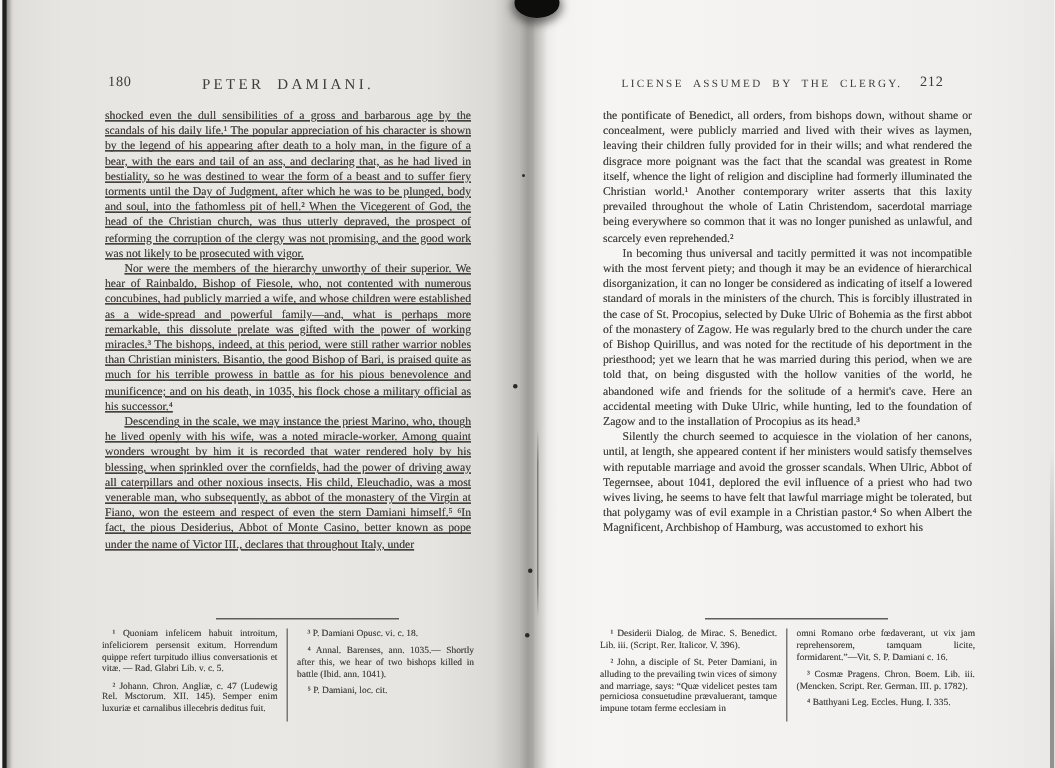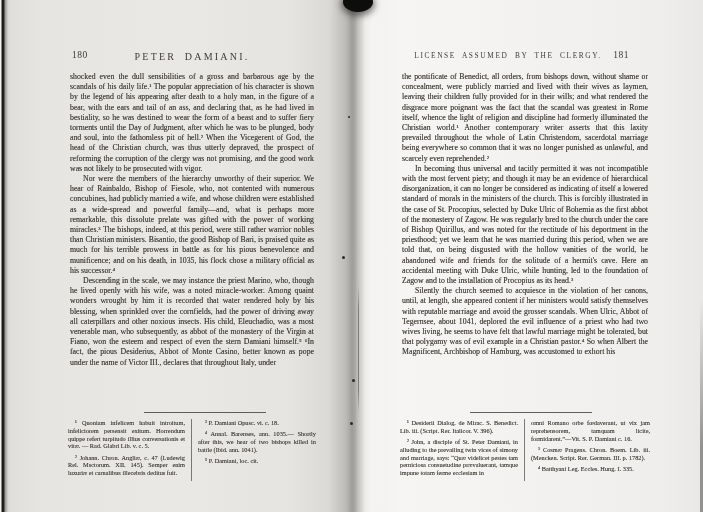--- a/index.html
+++ b/index.html
@@ -71,21 +71,21 @@
   }
   .page-header.right .running-head { font-size: 7.4px; letter-spacing: 1.6px; word-spacing: 3px; }
 
   .body-text {
     position: absolute; overflow: hidden;
     color: #45413d;
     font-size: 7.8px; line-height: 10.2px;
     text-align: justify; hyphens: auto;
     text-shadow: 0 0 0.4px rgba(70,64,58,0.7);
   }
-  .body-text.left  { top: 72px; left: 70px;  width: 244px; height: 339px; }
+  .body-text.left  { top: 72px; left: 70px;  width: 244px; height: 339px; text-decoration: underline; }
   .body-text.right { top: 72px; left: 402px; width: 246px; height: 339px; }
   .para { margin: 0; }
   .para.indent { text-indent: 13px; }
 
   .fn-rule {
     position: absolute; top: 412px; height: 1px;
     background: #615d59;
   }
   .fn-rule.left  { left: 144px; width: 122px; }
   .fn-rule.right { left: 470px; width: 122px; }
@@ -142,21 +142,21 @@
       <p class="fn">³ P. Damiani Opusc. vi. c. 18.</p>
       <p class="fn">⁴ Annal. Barenses, ann. 1035.— Shortly after this, we hear of two bishops killed in battle (Ibid. ann. 1041).</p>
       <p class="fn">⁵ P. Damiani, loc. cit.</p>
     </div>
   </div>
 </section>
 
 <section class="page">
   <header class="page-header right">
     <span class="running-head">LICENSE ASSUMED BY THE CLERGY.</span>
-    <span class="page-num">181</span>
+    <span class="page-num">212</span>
   </header>
 
   <div class="body-text right">
     <p class="para">the pontificate of Benedict, all orders, from bishops down, without shame or concealment, were publicly married and lived with their wives as laymen, leaving their children fully provided for in their wills; and what rendered the disgrace more poignant was the fact that the scandal was greatest in Rome itself, whence the light of religion and discipline had formerly illuminated the Christian world.¹ Another contemporary writer asserts that this laxity prevailed throughout the whole of Latin Christendom, sacerdotal marriage being everywhere so common that it was no longer punished as unlawful, and scarcely even reprehended.²</p>
     <p class="para indent">In becoming thus universal and tacitly permitted it was not incompatible with the most fervent piety; and though it may be an evidence of hierarchical disorganization, it can no longer be considered as indicating of itself a lowered standard of morals in the ministers of the church.  This is forcibly illustrated in the case of St. Procopius, selected by Duke Ulric of Bohemia as the first abbot of the monastery of Zagow.  He was regularly bred to the church under the care of Bishop Quirillus, and was noted for the rectitude of his deportment in the priesthood; yet we learn that he was married during this period, when we are told that, on being disgusted with the hollow vanities of the world, he abandoned wife and friends for the solitude of a hermit's cave.  Here an accidental meeting with Duke Ulric, while hunting, led to the foundation of Zagow and to the installation of Procopius as its head.³</p>
     <p class="para indent">Silently the church seemed to acquiesce in the violation of her canons, until, at length, she appeared content if her ministers would satisfy themselves with reputable marriage and avoid the grosser scandals.  When Ulric, Abbot of Tegernsee, about 1041, deplored the evil influence of a priest who had two wives living, he seems to have felt that lawful marriage might be tolerated, but that polygamy was of evil example in a Christian pastor.⁴   So when Albert the Magnificent, Archbishop of Hamburg, was accustomed to exhort his</p>
   </div>
 
   <div class="fn-rule right"></div>
 

